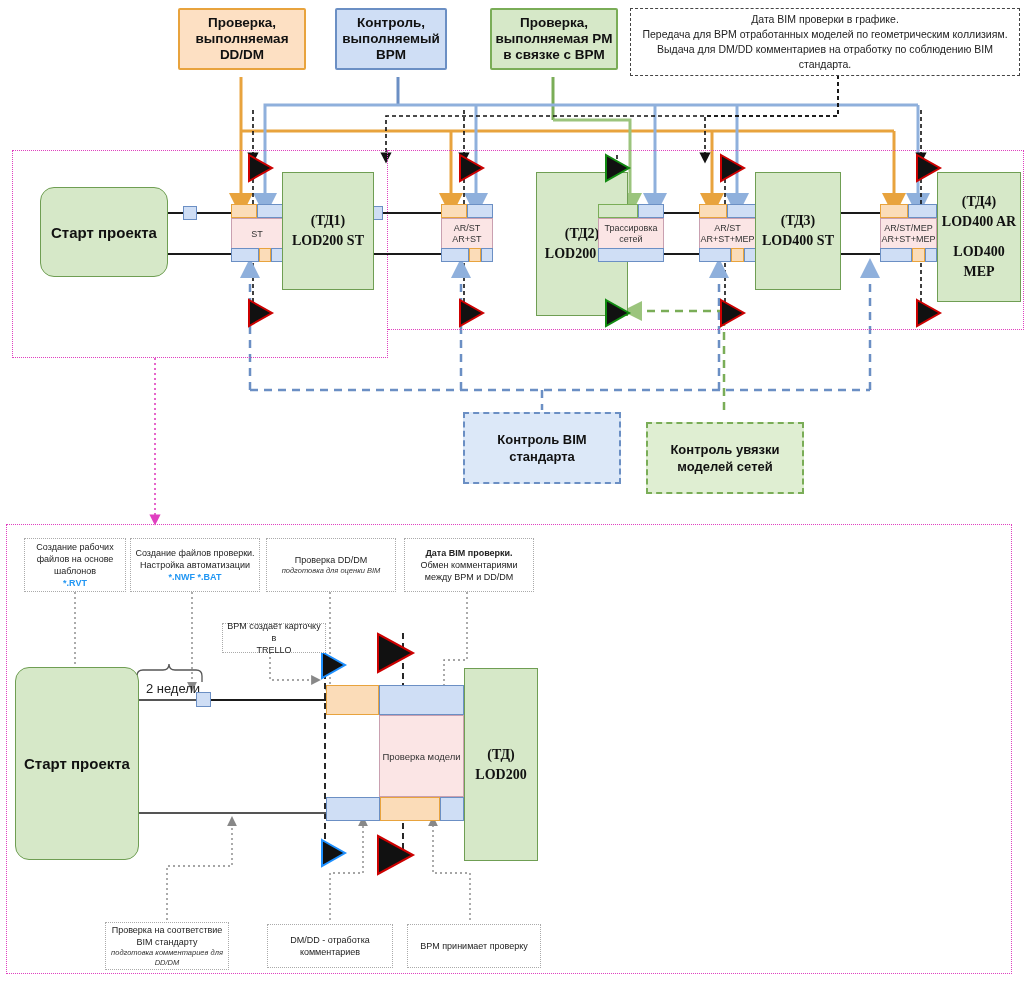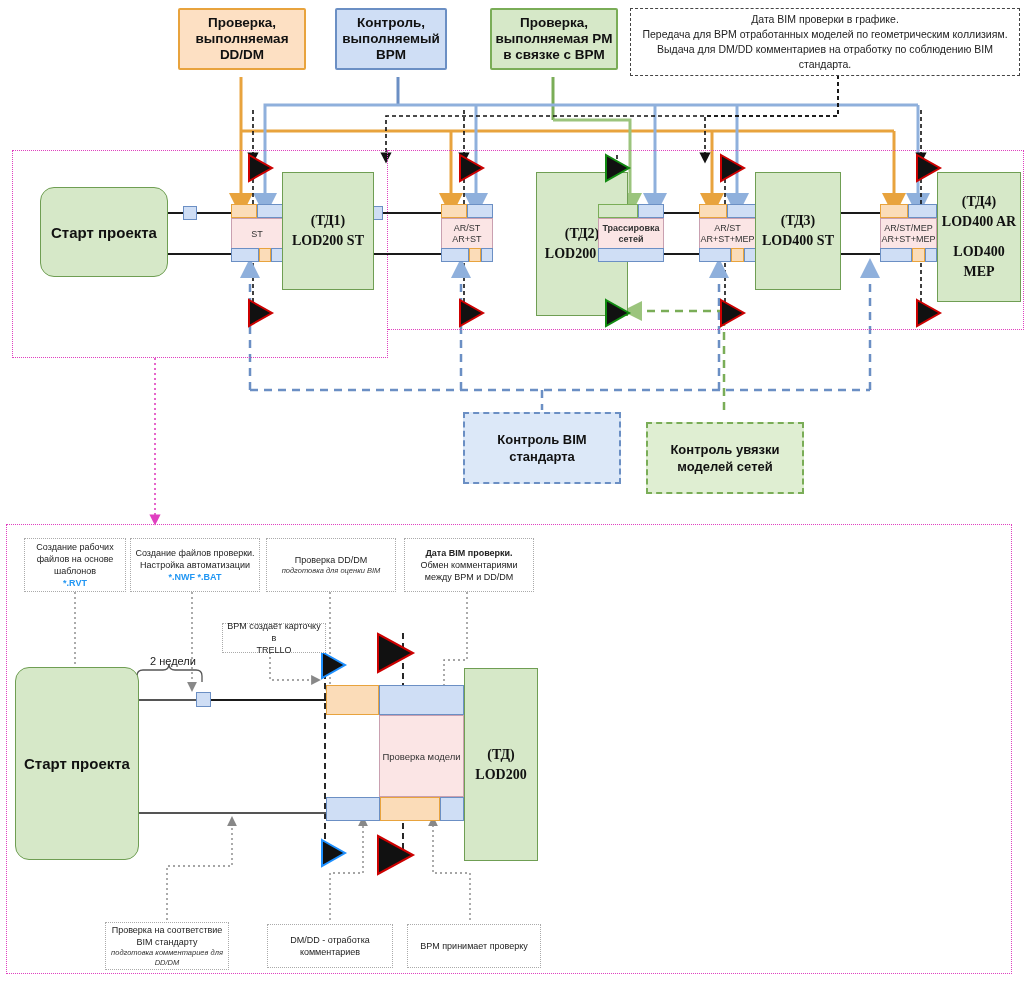--- a/index.html
+++ b/index.html
@@ -73,21 +73,21 @@
   .dnote .it{font-style:italic;font-size:7.5px;line-height:10px;color:#333;}
   .dnote .cy{color:#2196f3;font-weight:bold;}
 
   .detail-seg{position:absolute;box-sizing:border-box;}
   .ds-or{background:#fbdcb8;border:1.5px solid #e8a33d;}
   .ds-bl{background:#cfdef5;border:1.5px solid #6b8fc4;}
   .ds-pink{background:#fbe5e5;border:1px solid #c9a0b0;
       display:flex;align-items:center;justify-content:center;font-size:9.5px;color:#333;}
 
   svg.overlay{position:absolute;left:0;top:0;width:1024px;height:981px;pointer-events:none;}
-  .tiny{font-size:11px;color:#222;}
+  .tiny{font-size:13px;color:#222;margin-top:26px;}
 </style>
 </head>
 <body>
 
 <div id="root">
 
   <svg class="overlay" viewBox="0 0 1024 981">
     <defs>
       <marker id="arrOrange" markerWidth="10" markerHeight="10" refX="5" refY="5" orient="auto">
         <path d="M1,1 L9,5 L1,9 z" fill="#e8a33d"></path>
@@ -246,21 +246,21 @@
     </div>
     <div class="seg bl" style="left:0;top:44px;width:28px;height:14px;"></div>
     <div class="seg or" style="left:28px;top:44px;width:12px;height:14px;"></div>
     <div class="seg bl" style="left:40px;top:44px;width:12px;height:14px;"></div>
   </div>
   <div class="abs task" style="left:492px;top:172px;width:92px;height:144px;margin-left:44px;">
     <div>(ТД2)</div>
     <div>LOD200 AR</div>
   </div>
 
-  <div class="gw" style="left:598px;top:204px;width:66px;height:58px;font-weight:bold;">
+  <div class="gw" style="left:598px;top:204px;width:66px;height:58px;">
     <div class="seg gr" style="left:0;top:0;width:40px;height:14px;"></div>
     <div class="seg bl" style="left:40px;top:0;width:26px;height:14px;"></div>
     <div class="body" style="top:14px;height:30px;">
       <span style="white-space:pre-line">Трассировка
 сетей</span>
     </div>
     <div class="seg bl" style="left:0;top:44px;width:66px;height:14px;"></div>
   </div>
 
   <div class="gw" style="left:699px;top:204px;width:57px;height:58px;">

